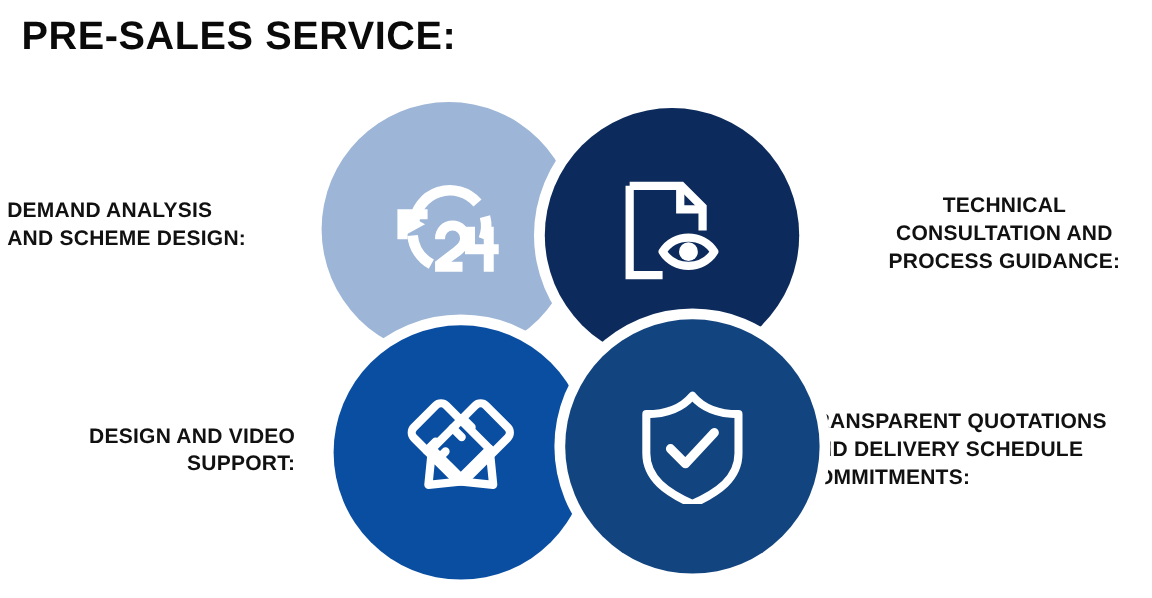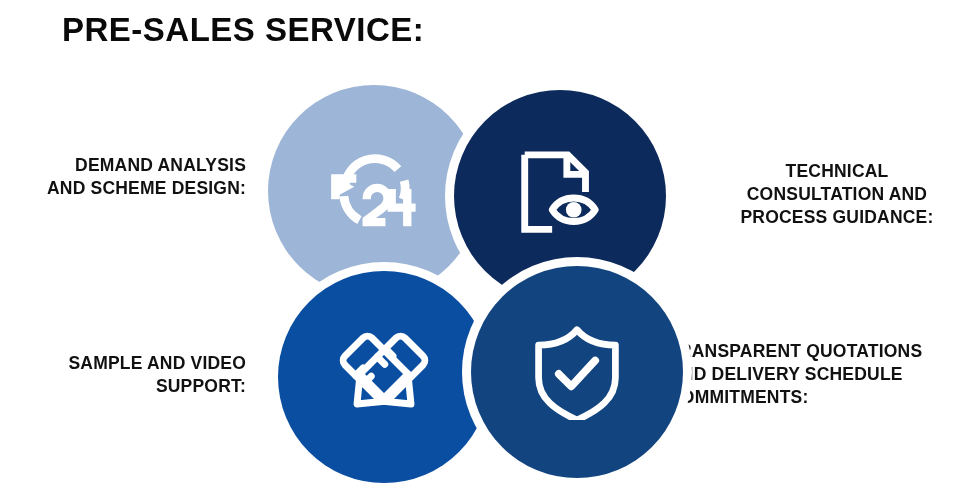--- a/index.html
+++ b/index.html
@@ -15,21 +15,20 @@
   .page-title {
     position:absolute;
     left:18px;
     top:12px;
     font-size:33px;
     font-weight:bold;
     letter-spacing:0.5px;
     color:#0a0a0a;
     line-height:1.1;
     white-space:nowrap;
-    margin-left:44px;
   }
 
   
   .cluster {
     position:absolute;
     left:268px;
     top:85px;
     width:400px;
     height:398px;
   }
@@ -66,21 +65,21 @@
   
   .label {
     position:absolute;
     font-size:17.5px;
     font-weight:bold;
     letter-spacing:0.2px;
     line-height:1.32;
     color:#111111;
     white-space:pre-line;
   }
-  .label-demand     { right:714px; top:154px; text-align:right; width:240px; }
+  .label-demand     { right:714px; top:164px; width:240px; }
   .label-technical  { left:726px;  top:160px; text-align:center; width:222px; }
   .label-sample     { right:714px; top:352px; text-align:right; width:240px; }
   .label-quotation  { left:668px;  top:340px; text-align:left;  width:292px; }
   .label-demand, .label-sample { }
 </style>
 </head>
 <body>
 
 <div class="page-title">PRE-SALES SERVICE:</div>
 
@@ -157,18 +156,18 @@
 
 </div>
 
 <div class="label label-demand">DEMAND ANALYSIS
 AND SCHEME DESIGN:</div>
 
 <div class="label label-technical">TECHNICAL
 CONSULTATION AND
 PROCESS GUIDANCE:</div>
 
-<div class="label label-sample">SAMPLE AND VIDEO
+<div class="label label-sample">DESIGN AND VIDEO
 SUPPORT:</div>
 
 <div class="label label-quotation">TRANSPARENT QUOTATIONS
 AND DELIVERY SCHEDULE
 COMMITMENTS:</div>
 
 </body></html>

